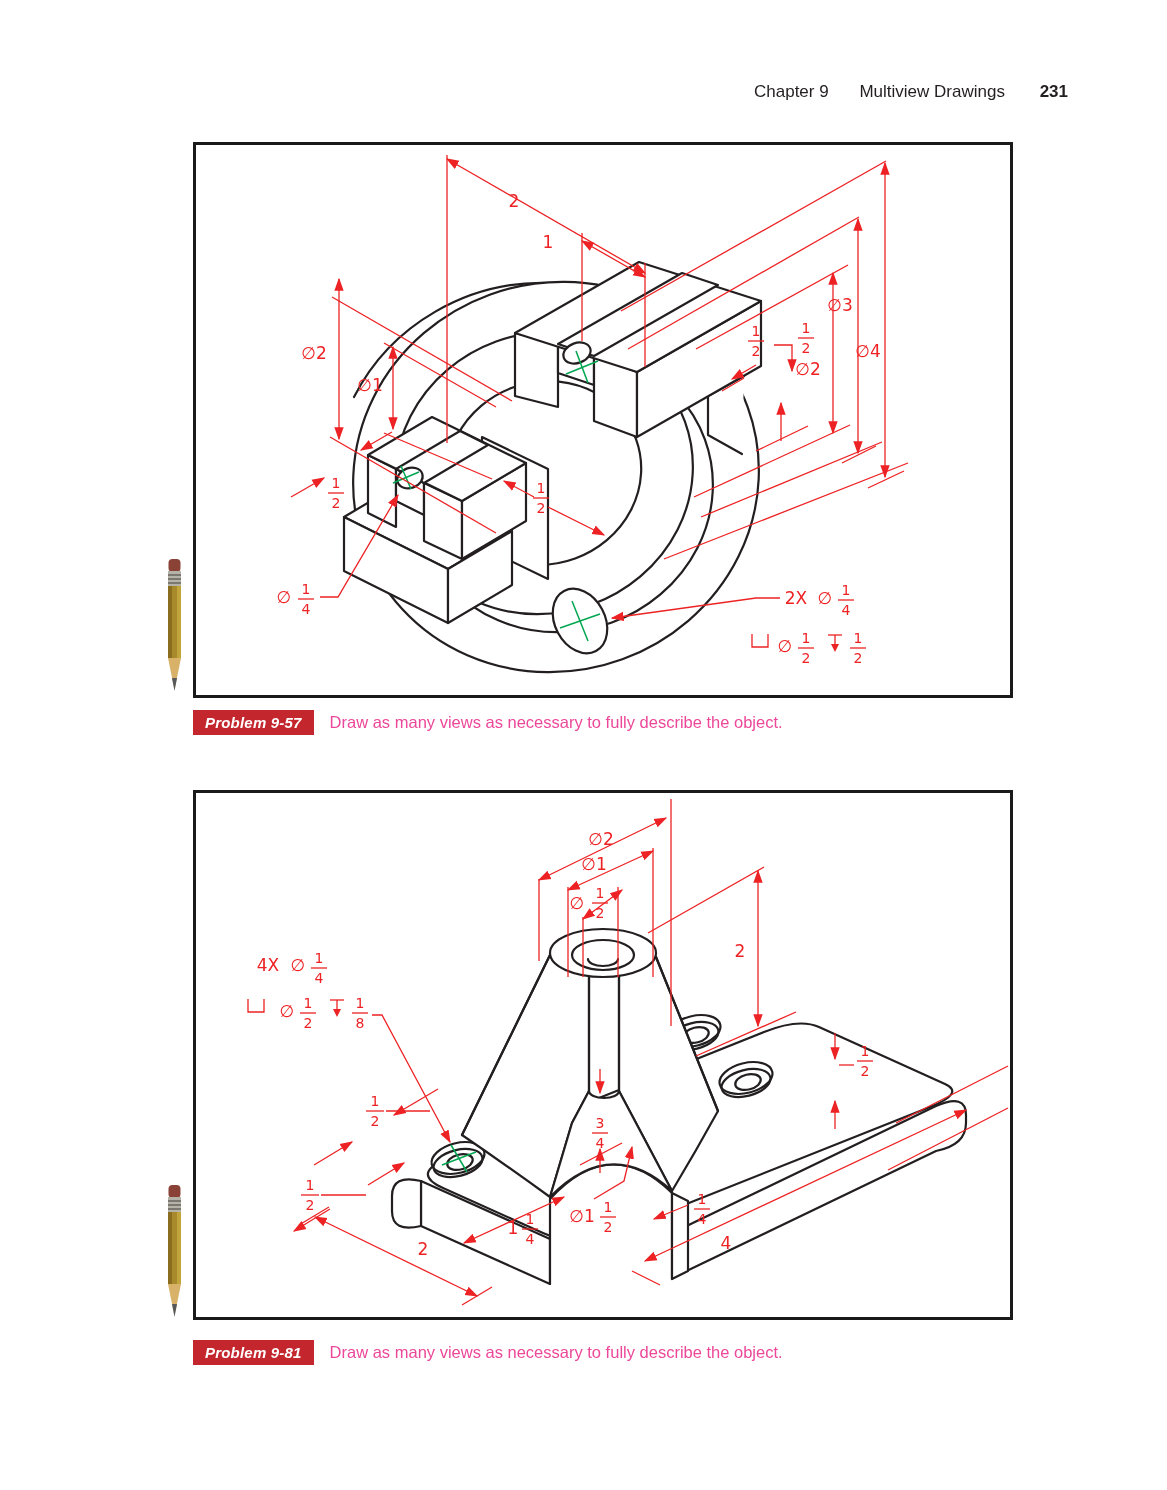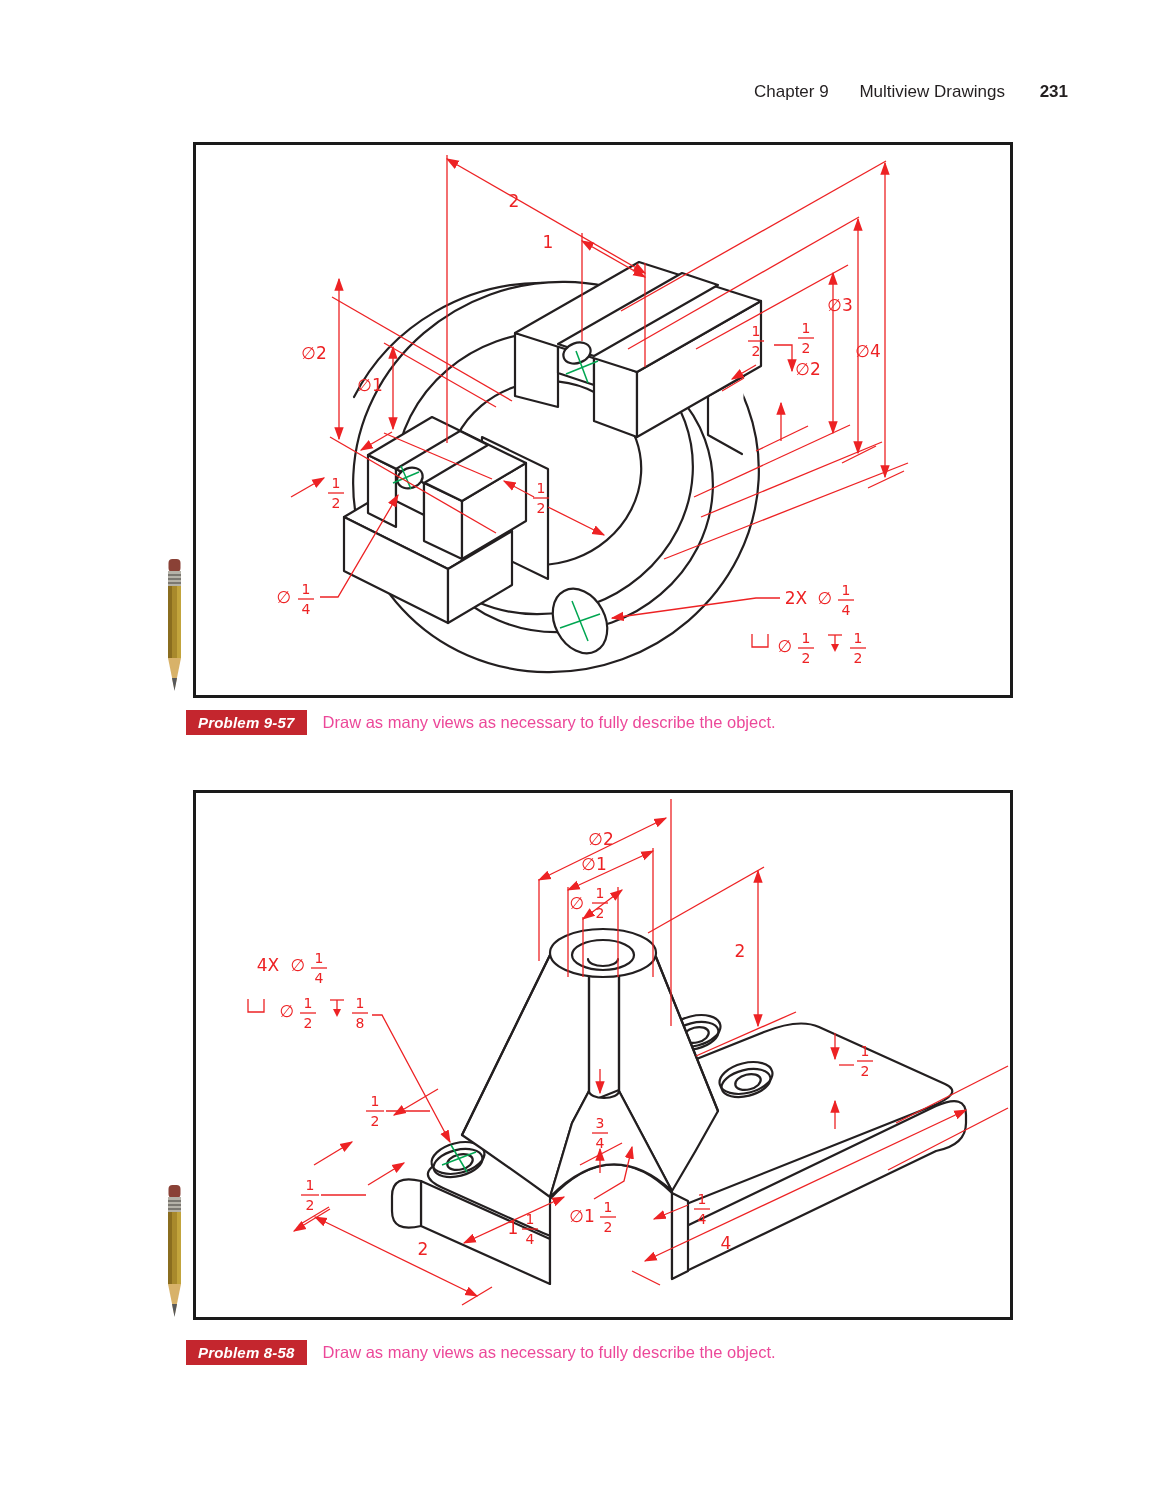--- a/index.html
+++ b/index.html
@@ -6,21 +6,21 @@
   .page{position:relative;width:1167px;height:1490px;background:#fff;
         font-family:"Liberation Sans","DejaVu Sans",sans-serif;overflow:hidden;}
   .hdr{position:absolute;top:82px;left:0;width:1068px;text-align:right;
        font-size:17px;color:#231f20;}
   .hdr .sp{margin-left:26px;}
   .hdr .pg{font-weight:bold;margin-left:30px;}
   .figbox{position:absolute;left:193px;width:814px;border:3px solid #1a1a1a;background:#fff;}
   #box57{top:142px;height:550px;}
   #box58{top:790px;height:524px;}
   .figbox svg{display:block;}
-  .cap{position:absolute;left:186px;display:flex;align-items:center;}
+  .cap{position:absolute;left:193px;display:flex;align-items:center;}
   #cap57{top:710px;}
   #cap58{top:1340px;}
   .plabel{background:#c4262e;color:#fff;font-style:italic;font-weight:bold;
           font-size:15px;padding:4px 12px;letter-spacing:.2px;}
   .ptext{margin-left:16px;font-size:16.5px;color:#ec4899;}
   .pencil{position:absolute;left:161px;width:27px;height:142px;}
   #pencil1{top:557px;} #pencil2{top:1183px;}
   
   .bl{stroke:#231f20;stroke-width:2.2;fill:#fff;stroke-linejoin:round;stroke-linecap:round;}
   .bln{stroke:#231f20;stroke-width:2.2;fill:none;stroke-linejoin:round;stroke-linecap:round;}
@@ -400,21 +400,21 @@
       <g>
         <line class="rl" x1="449" y1="468" x2="770" y2="317" marker-start="url(#a58)" marker-end="url(#a58)"></line>
         <line class="rl" x1="436" y1="478" x2="464" y2="492"></line>
         <text class="dt" x="530" y="456">4</text>
       </g>
     </g>
   </svg>
   </div>
 
   <div class="cap" id="cap58">
-    <span class="plabel">Problem 8-58</span>
+    <span class="plabel">Problem 9-81</span>
     <span class="ptext">Draw as many views as necessary to fully describe the object.</span>
   </div>
 
   <svg class="pencil" id="pencil1" viewBox="0 0 27 142">
     <rect x="7.5" y="2" width="12" height="13" rx="4" fill="#8a4136"></rect>
     <rect x="7" y="14" width="13" height="15" fill="#b5b2a8"></rect>
     <line x1="7" y1="18" x2="20" y2="18" stroke="#6d6a63" stroke-width="1.6"></line>
     <line x1="7" y1="22" x2="20" y2="22" stroke="#6d6a63" stroke-width="1.6"></line>
     <line x1="7" y1="26" x2="20" y2="26" stroke="#6d6a63" stroke-width="1.6"></line>
     <rect x="7" y="29" width="13" height="72" fill="#a8892c"></rect>

